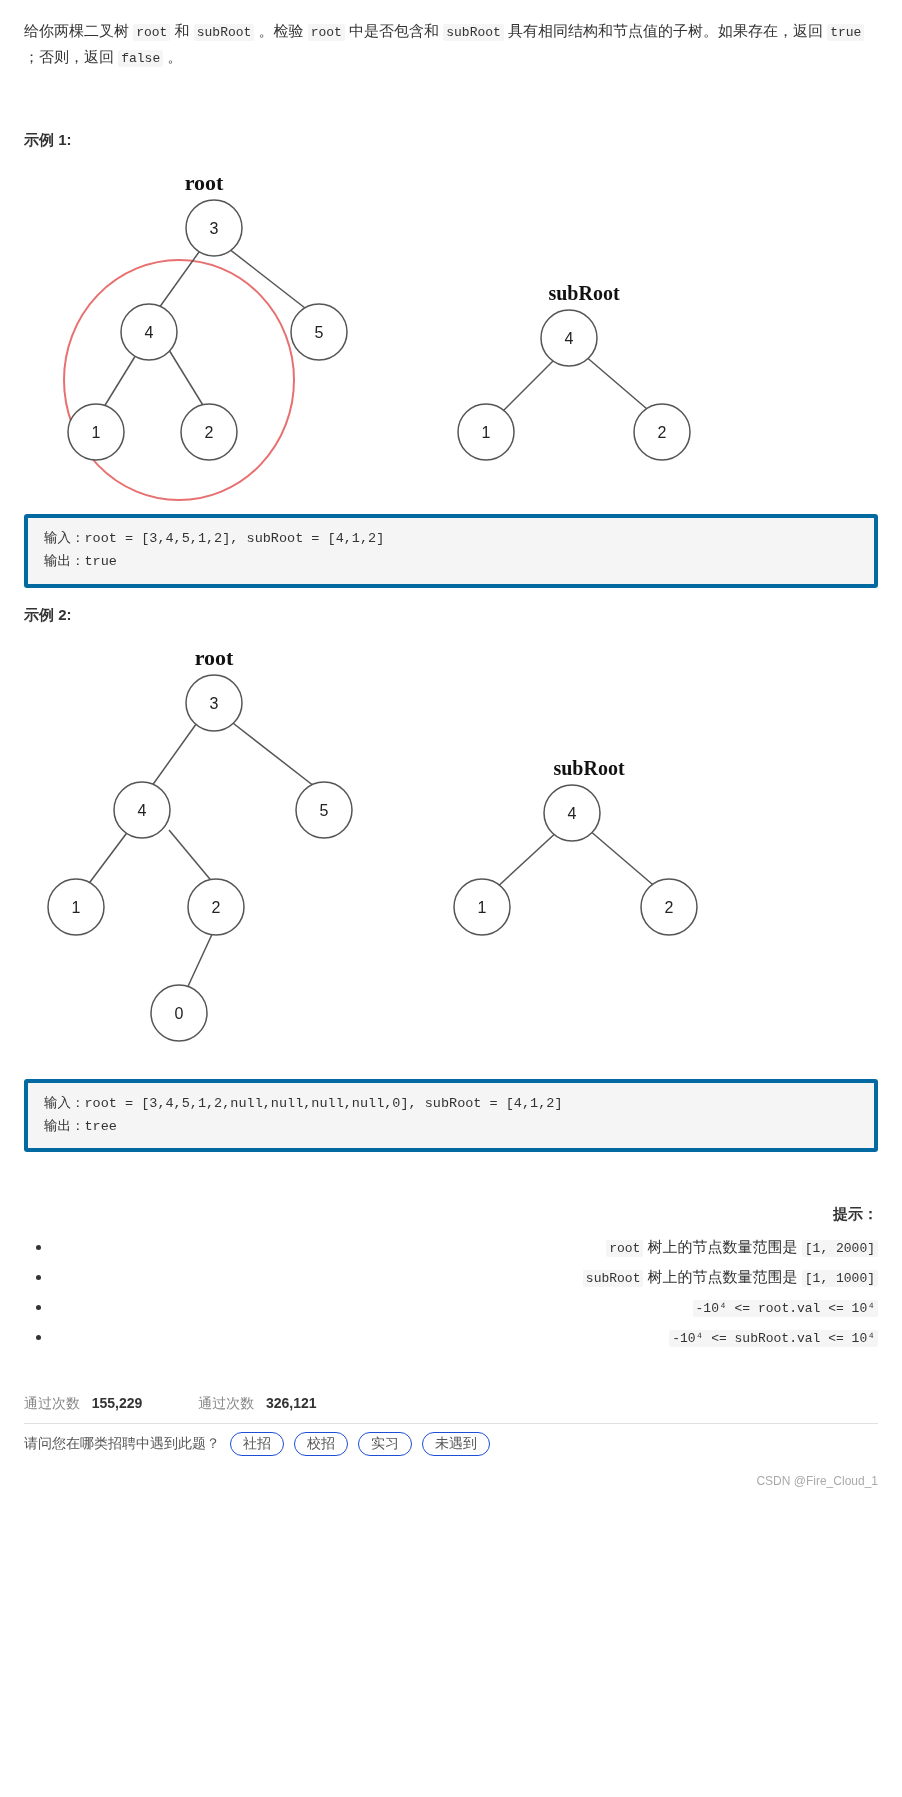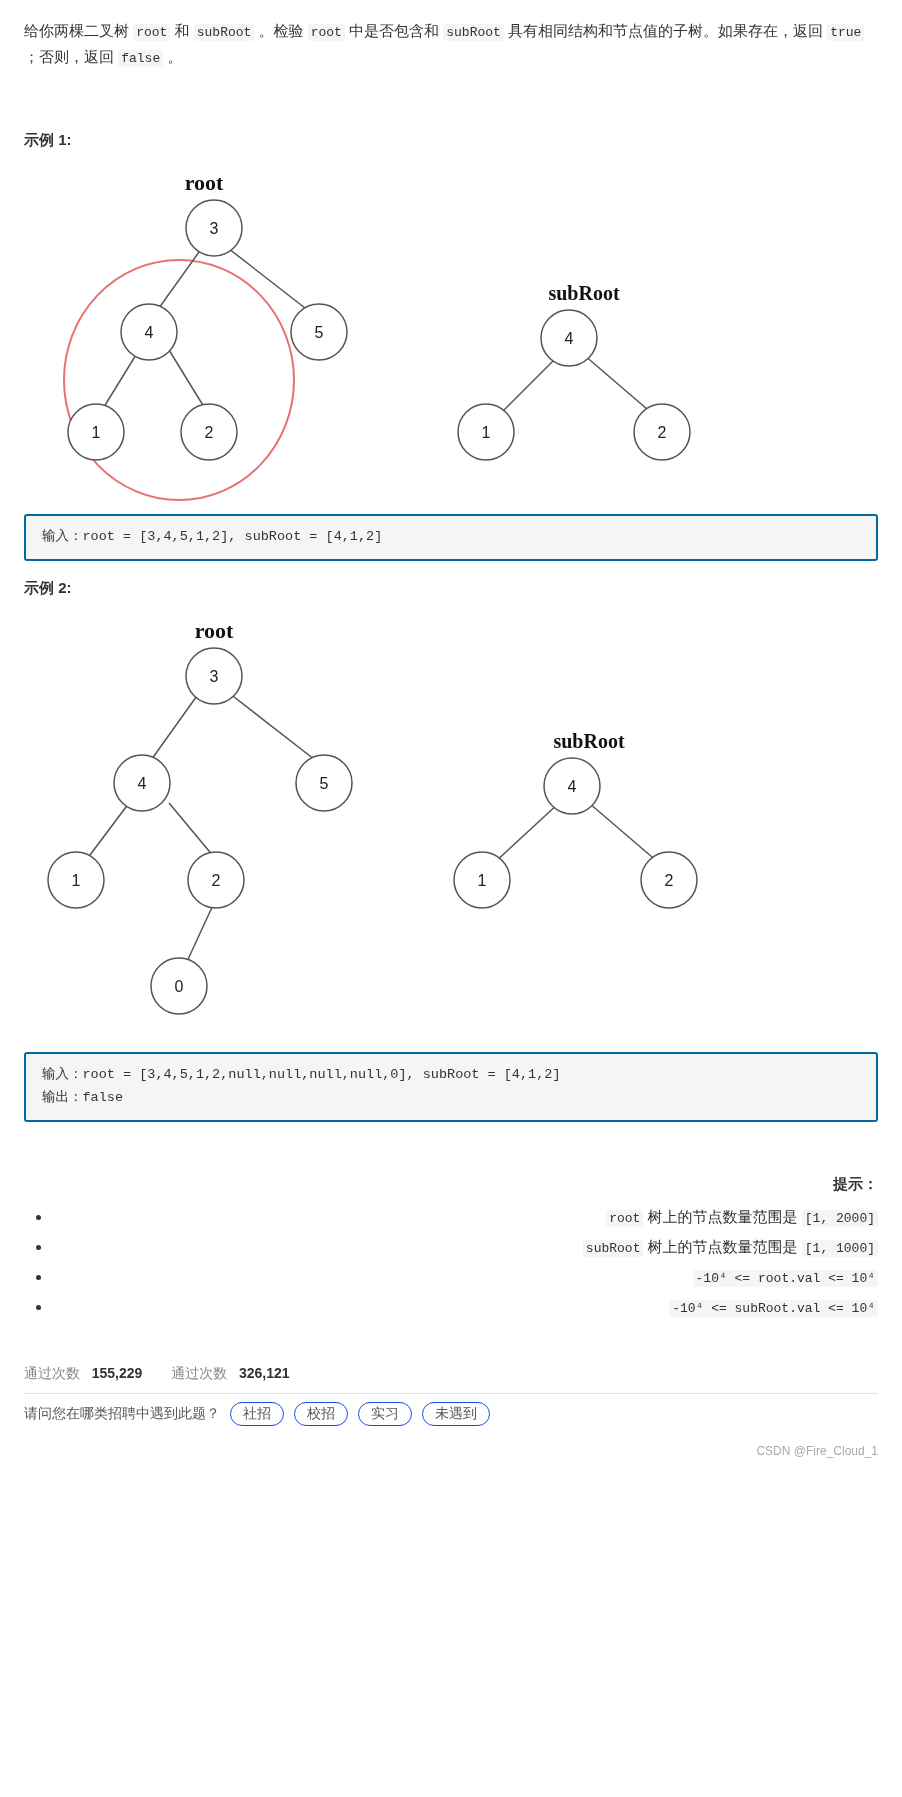--- a/index.html
+++ b/index.html
@@ -32,21 +32,21 @@
       justify-content: flex-start;
       align-items: flex-start;
       margin: 10px 0 14px 0;
       position: relative;
     }
     svg {
       overflow: visible;
     }
     .code-block {
       background: #f5f5f5;
-      border: 2px solid #0369a1;
+      border: 4px solid #0369a1;
       padding: 10px 16px;
       margin: 10px 0 18px 0;
       font-family: "Courier New", Courier, monospace;
       font-size: 13.5px;
       line-height: 1.7;
       border-radius: 3px;
     }
     .hints {
       margin: 18px 0 10px 0;
       text-align: right;
@@ -60,21 +60,21 @@
       list-style: disc;
       padding-left: 28px;
       line-height: 2;
     }
     .hints ul li code {
       font-size: 13px;
     }
     .footer-stats {
       display: flex;
       align-items: center;
-      gap: 29px;
+      gap: 56px;
       margin: 16px 0 10px 0;
       font-size: 14px;
       color: #555;
     }
     .footer-stats .label { color: #888; }
     .footer-stats .value { font-weight: bold; color: #333; }
     .question-row {
       display: flex;
       align-items: center;
       gap: 10px;
@@ -196,20 +196,21 @@
     <circle cx="462" cy="272" r="28" class="node-circle"></circle>
     <text x="462" y="272" class="node-text">1</text>
 
     <circle cx="638" cy="272" r="28" class="node-circle"></circle>
     <text x="638" y="272" class="node-text">2</text>
   </svg>
 </div>
 
 <div class="code-block">
   <div>输入：root = [3,4,5,1,2], subRoot = [4,1,2]</div>
+  <div>输出：true</div>
 </div>
 
 
 <div class="section-title">示例 2:</div>
 
 <div class="diagram-area">
   <svg width="740" height="430">
 
     <text x="190" y="30" class="root-label">root</text>
 
@@ -253,21 +254,21 @@
     <circle cx="458" cy="272" r="28" class="node-circle"></circle>
     <text x="458" y="272" class="node-text">1</text>
 
     <circle cx="645" cy="272" r="28" class="node-circle"></circle>
     <text x="645" y="272" class="node-text">2</text>
   </svg>
 </div>
 
 <div class="code-block">
   <div>输入：root = [3,4,5,1,2,null,null,null,null,0], subRoot = [4,1,2]</div>
-  <div>输出：false</div>
+  <div>输出：tree</div>
 </div>
 
 <br>
 
 
 <div class="hints">
   <div class="hints-title">提示：</div>
   <ul>
     <li><code>root</code> 树上的节点数量范围是 <code>[1, 2000]</code></li>
     <li><code>subRoot</code> 树上的节点数量范围是 <code>[1, 1000]</code></li>

